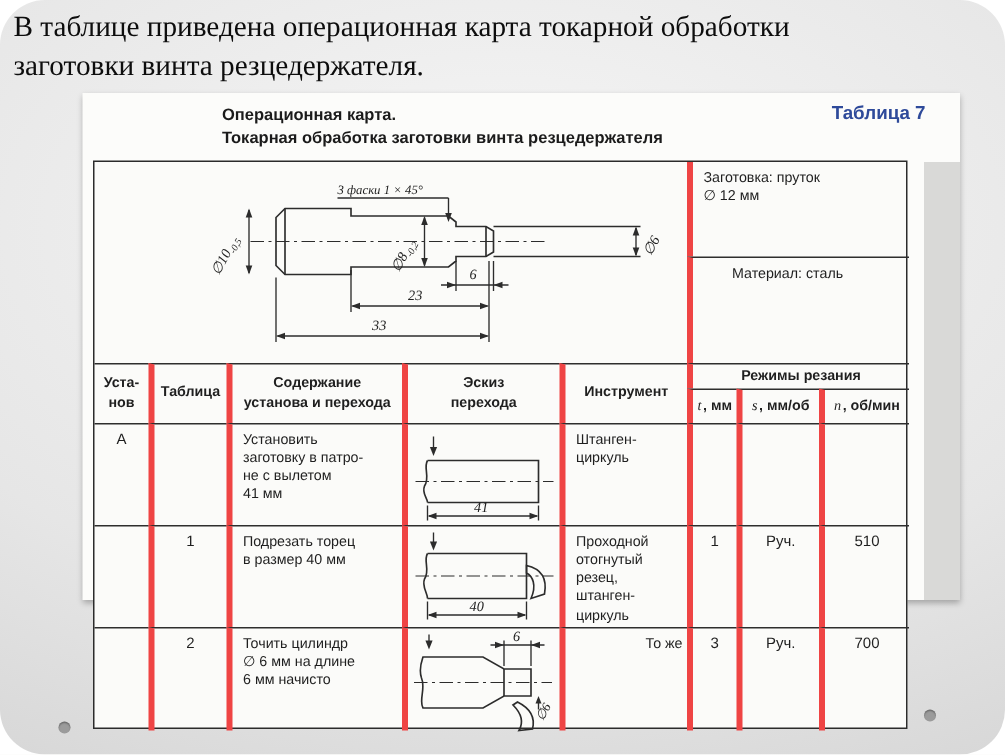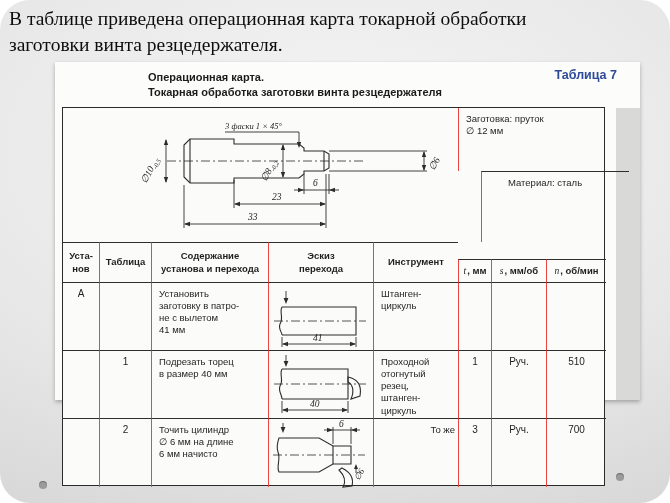--- a/index.html
+++ b/index.html
@@ -10,21 +10,21 @@
         font-family:"Liberation Serif",serif;font-size:19.5px;line-height:1.32;color:#0d0d0d;}
   .panel{position:absolute;left:55px;top:62px;width:585px;height:338px;
         background:#fcfcfa;box-shadow:0 2px 4px rgba(0,0,0,.28);}
   .scan-strip{position:absolute;right:0;top:46px;bottom:0;width:24px;background:#d9d9d7;}
   .card-head{position:absolute;left:93px;top:8px;font-size:11px;font-weight:bold;
         line-height:1.35;color:#1b1b1b;}
   .table-label{position:absolute;right:23px;top:6px;font-size:12.5px;font-weight:bold;color:#2e4a9a;}
   .optable{position:absolute;left:7px;top:45px;width:543px;height:379px;
         border:1.6px solid #2b2b2b;box-sizing:border-box;background:#fbfbf9;}
   .cell{position:absolute;box-sizing:border-box;font-size:9.5px;line-height:1.28;color:#1f1f1f;}
-  .bl{border-left:1px solid #ef4444;}
+  .bl{border-left:4px solid #ef4444;}
   .bt{border-top:1px solid #2e2e2e;}
   .hd{display:flex;flex-direction:column;justify-content:center;align-items:center;
       text-align:center;font-weight:bold;}
   .vc{text-align:center;padding-top:5px;font-size:10px;}
   .txt{padding:5px 3px 0 7px;}
   .pre{white-space:pre-line;}
   .hsub{display:flex;justify-content:center;align-items:center;font-weight:bold;}
   .hsub i{font-family:"Liberation Serif",serif;font-weight:normal;font-style:italic;margin-right:1px;}
   svg{position:absolute;left:0;top:0;}
   .ln{stroke:#2c2c2c;stroke-width:1.1;fill:none;}
@@ -102,30 +102,31 @@
 
           <text class="dims" x="162" y="21">3 фаски 1 × 45°</text>
           <line class="thin" x1="162" y1="24" x2="236" y2="24"></line>
           <line class="thin" x1="236" y1="24" x2="236" y2="38"></line>
           <path class="ah" d="M236,40 l-2.2,-6 h4.4 z"></path>
         </svg>
       </div>
 
       <div class="cell bl txt pre" style="left:395px;top:0;width:148px;height:63px;">Заготовка: пруток
 ∅ 12 мм</div>
-      <div class="cell bl bt txt" style="left:418px;top:63px;width:148px;height:71px;padding-left:26px;">Материал: сталь</div>
+      <div class="cell bl bt txt" style="left:395px;top:63px;width:148px;height:71px;padding-left:26px;">Материал: сталь</div>
 
       <div class="cell bt hd pre" style="left:0;top:134px;width:36px;height:40px;">Уста-
 нов</div>
       <div class="cell bl bt hd" style="left:36px;top:134px;width:52px;height:40px;">Таблица</div>
       <div class="cell bl bt hd pre" style="left:88px;top:134px;width:117px;height:40px;">Содержание
 установа и перехода</div>
       <div class="cell bl bt hd pre" style="left:205px;top:134px;width:105px;height:40px;">Эскиз
 перехода</div>
       <div class="cell bl bt hd" style="left:310px;top:134px;width:85px;height:40px;">Инструмент</div>
+      <div class="cell bl bt hd" style="left:395px;top:134px;width:148px;height:17px;">Режимы резания</div>
       <div class="cell bl bt hsub" style="left:395px;top:151px;width:33px;height:23px;">
           <i>t</i>
           <span>, мм</span>
         </div>
       <div class="cell bl bt hsub" style="left:428px;top:151px;width:55px;height:23px;">
           <i>s</i>
           <span>, мм/об</span>
         </div>
       <div class="cell bl bt hsub" style="left:483px;top:151px;width:60px;height:23px;">
           <i>n</i>

